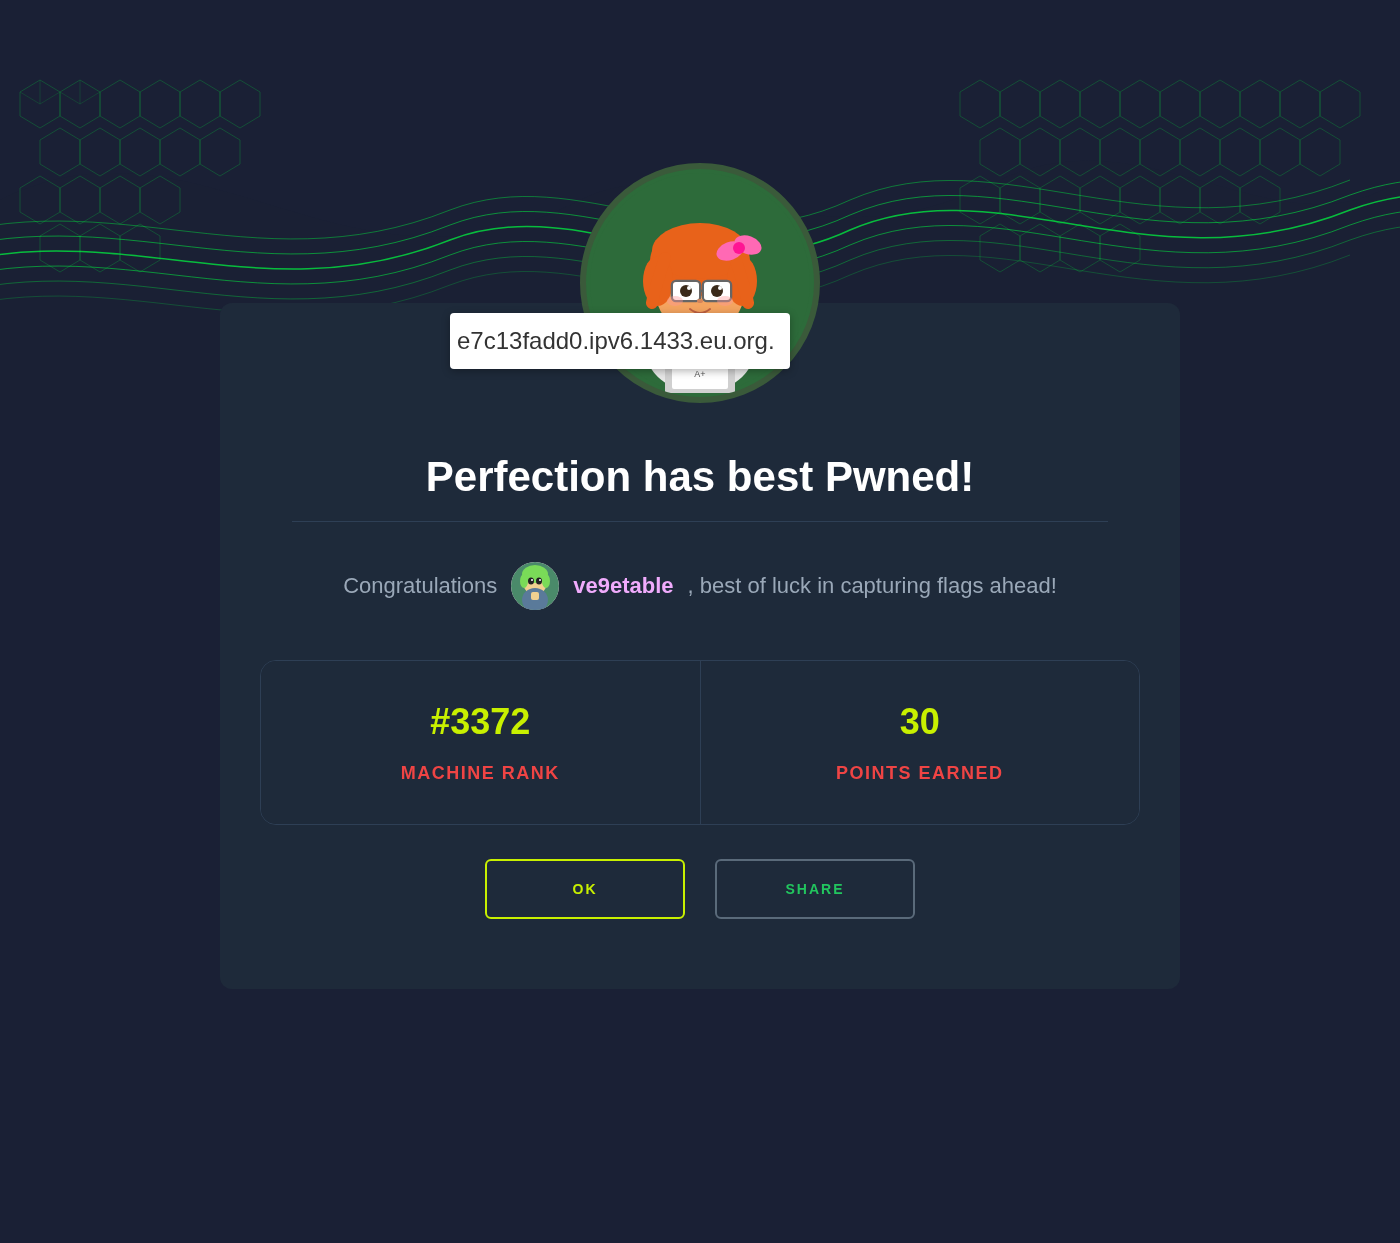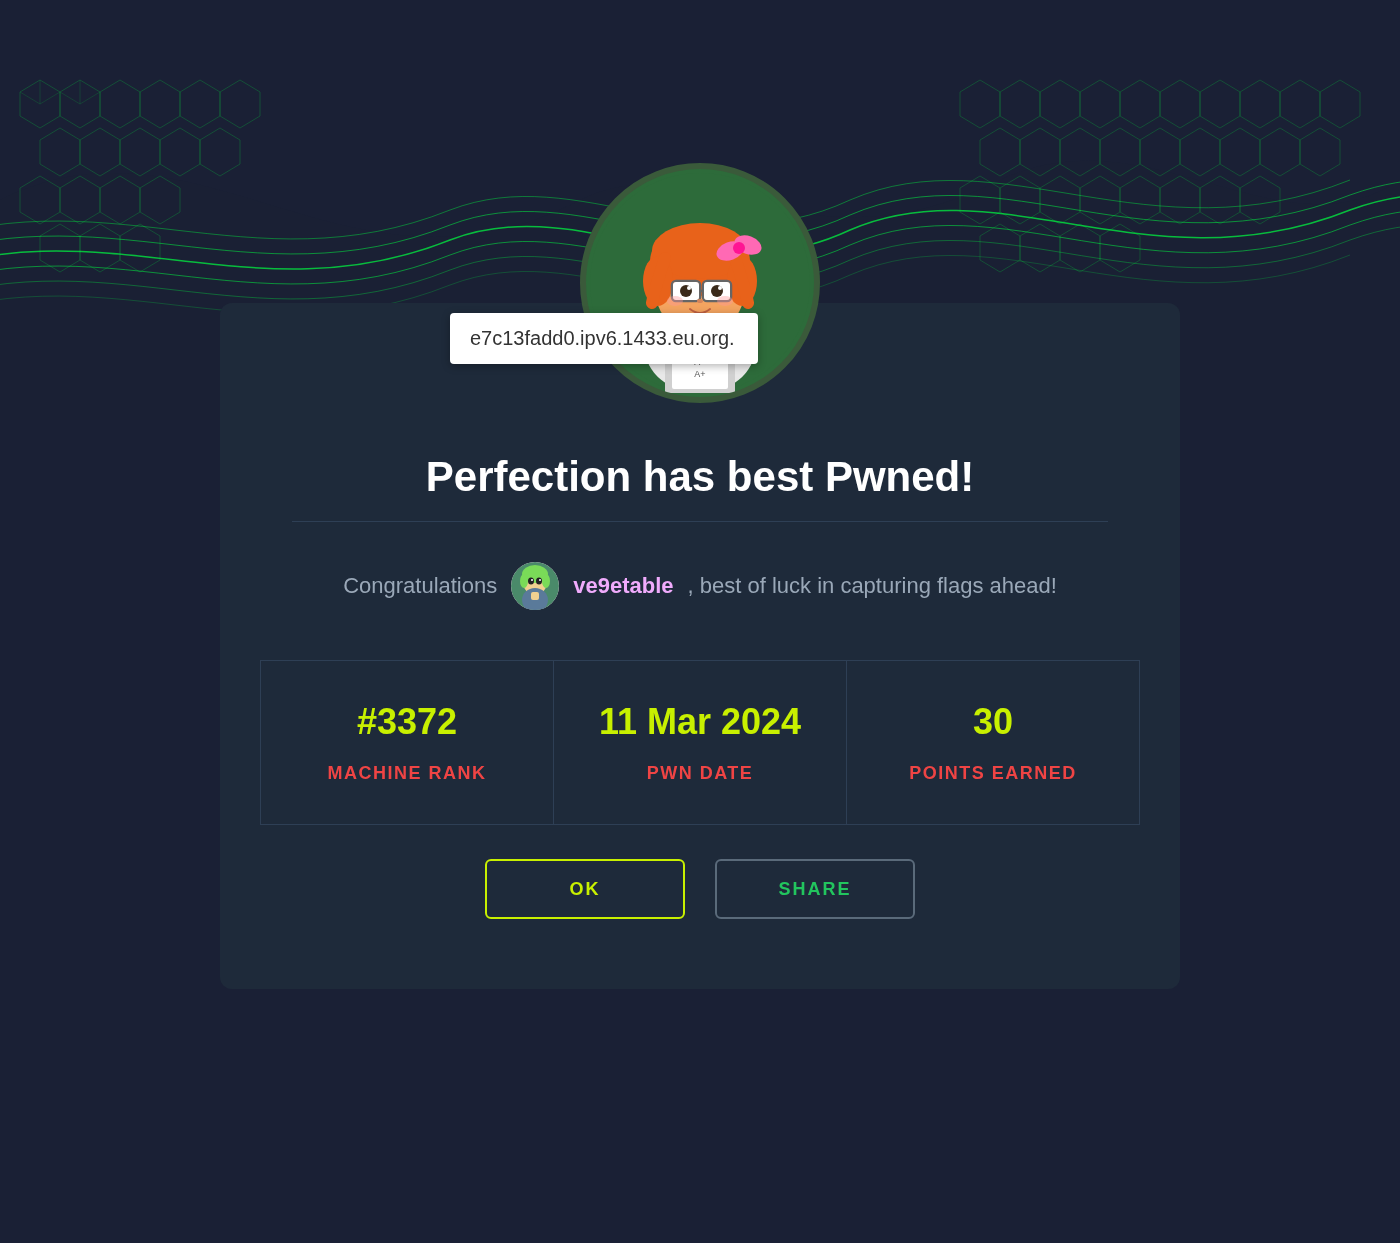--- a/index.html
+++ b/index.html
@@ -63,25 +63,25 @@
       justify-content: center;
       z-index: 10;
     }
 
     
     .ip-bar {
       position: absolute;
       top: 10px;
       left: 50%;
       transform: translateX(-250px);
-      width: 308px;
+      width: 340px;
       background: white;
       border-radius: 4px;
-      padding: 14px 20px;
-      font-size: 20px;
+      padding: 14px 7px;
+      font-size: 24px;
       color: #333;
       z-index: 11;
       box-shadow: 0 2px 8px rgba(0,0,0,0.3);
     }
 
     .modal-content {
       padding-top: 120px;
     }
 
     
@@ -135,21 +135,21 @@
       color: #9aa8b8;
     }
 
     
     .stats-row {
       display: flex;
       justify-content: flex-end;
       gap: 0;
       margin: 0 40px 24px;
       border: 1px solid #2e3f55;
-      border-radius: 0;
+      border-radius: 16px;
       overflow: hidden;
     }
 
     .stat-card {
       flex: 1;
       padding: 40px 20px;
       text-align: center;
       border-right: 1px solid #2e3f55;
       background: #1e2a3a;
     }
@@ -178,21 +178,21 @@
       display: flex;
       justify-content: center;
       gap: 30px;
       padding: 10px 0;
     }
 
     .btn {
       width: 200px;
       height: 60px;
       border-radius: 6px;
-      font-size: 18px;
+      font-size: 14px;
       font-weight: bold;
       letter-spacing: 2px;
       cursor: pointer;
       text-transform: uppercase;
     }
 
     .btn-ok {
       background: transparent;
       border: 2px solid #c8f000;
       color: #c8f000;
@@ -607,24 +607,20 @@
       <span class="username" style="cursor:pointer;">ve9etable</span>
       <span class="congrats-suffix">, best of luck in capturing flags ahead!</span>
     </div>
 
     <div class="stats-row">
       <div class="stat-card">
         <div class="stat-value">#3372</div>
         <div class="stat-label">MACHINE RANK</div>
       </div>
       <div class="stat-card">
-        <div class="stat-value">11 Mar 2024</div>
-        <div class="stat-label">PWN DATE</div>
-      </div>
-      <div class="stat-card">
         <div class="stat-value">30</div>
         <div class="stat-label">POINTS EARNED</div>
       </div>
     </div>
 
     <div class="buttons-row">
       <button class="btn btn-ok">OK</button>
       <button class="btn btn-share">SHARE</button>
     </div>
   </div>

